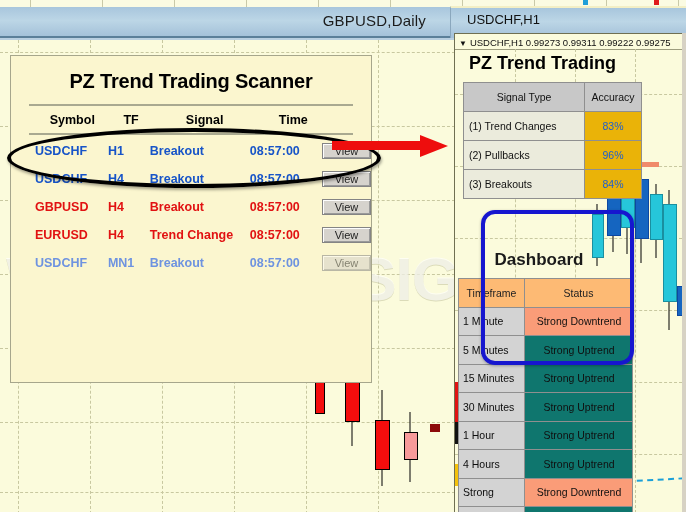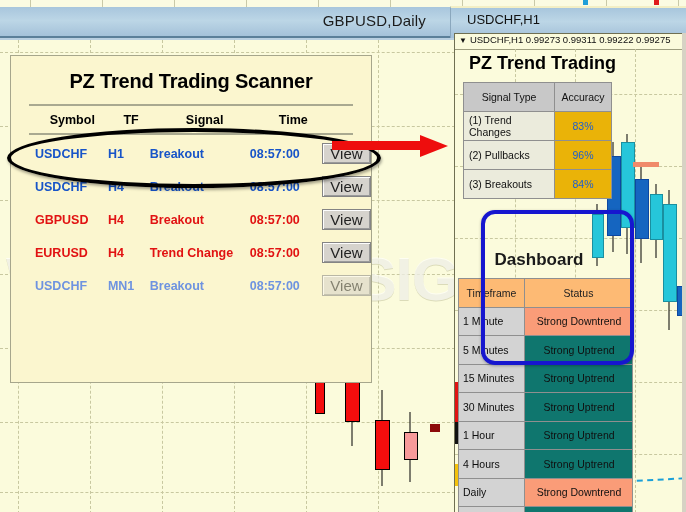--- a/index.html
+++ b/index.html
@@ -49,21 +49,21 @@
   .sc-hr{height:2px;background:#a9a990;margin:11px 18px 0 18px;}
   table.sc{width:100%;border-collapse:collapse;margin-top:2px;}
   table.sc th{font-size:12.5px;font-weight:bold;color:#000;text-align:center;padding:5px 0 6px 0;}
   table.sc td{font-size:12.5px;font-weight:bold;padding:6px 0;}
   .c-sym{width:78px;padding-left:24px !important;}
   .c-tf{width:46px;}
   .c-sig{width:112px;}
   .c-time{width:78px;}
   .c-btn{width:46px;}
   .sc-hr2{height:2px;background:#a9a990;margin:0 18px;}
-  .viewbtn{display:inline-block;min-width:39px;text-align:center;font-size:15px;
+  .viewbtn{display:inline-block;min-width:39px;text-align:center;font-size:11px;
     color:#222;background:#d6d3cd;border:1px solid #848484;
     box-shadow:inset 1px 1px 0 #fdfdfd, inset -1px -1px 0 #9a9a9a;
     padding:1px 4px;font-weight:normal;font-family:"Liberation Sans",sans-serif;}
   .fade-btn{opacity:0.55;}
 
   
   .cd{position:absolute;}
   .cd .wick{position:absolute;left:50%;transform:translateX(-50%);width:1px;background:#000;}
   .cd .body{position:absolute;left:0;width:100%;}
 
@@ -85,26 +85,26 @@
   
   .win-right{position:absolute;left:450px;top:6px;width:236px;height:506px;}
   .wr-titlebar{position:absolute;left:0;top:0;width:236px;height:30px;
     background:linear-gradient(to bottom,#a8c6dd 0%,#bcd6e6 45%,#a3c0d8 100%);
     border-top:2px solid #f3efc5;border-left:1px solid #8aa7bd;}
   .wr-title-text{position:absolute;left:17px;top:6px;font-size:13px;color:#111;}
   .wr-body{position:absolute;left:4px;top:27px;width:232px;height:479px;
     background:#fbfbdc;border:1px solid #6f6f52;overflow:hidden;}
   .quote{position:absolute;left:0;top:0;width:100%;height:15px;
     background:#fbfbdc;border-bottom:1px solid #9d9d7e;font-size:9.5px;color:#101010;
-    line-height:11px;white-space:nowrap;}
+    line-height:17px;white-space:nowrap;}
   .quote .tri{display:inline-block;margin:0 3px 0 4px;color:#111;font-size:8px;}
   .pz-title{position:absolute;left:14px;top:19px;font-size:18px;font-weight:bold;color:#000;}
 
   
-  .acc{position:absolute;left:8px;top:48px;width:149px;border-collapse:collapse;}
+  .acc{position:absolute;left:8px;top:48px;width:179px;border-collapse:collapse;}
   .acc td,.acc th{border:1px solid #8f8f8f;font-size:10.5px;height:26px;}
   .acc th{background:#c8c8c8;color:#111;font-weight:normal;text-align:center;}
   .acc td.lbl{background:#ebebdc;color:#101010;padding-left:5px;}
   .acc td.val{background:#eab308;color:#1d5fd0;text-align:center;width:54px;}
 
   
   .dash-title{position:absolute;left:14px;top:216px;width:140px;text-align:center;
      font-size:17px;font-weight:bold;color:#1a1a1a;}
   .dash{position:absolute;left:3px;top:244px;width:175px;border-collapse:collapse;}
   .dash td,.dash th{border:1px solid #8f8f8f;font-size:10.5px;height:25.5px;}
@@ -370,21 +370,21 @@
             </tr>
             <tr>
               <td class="tf">1 Hour</td>
               <td class="st st-up">Strong Uptrend</td>
             </tr>
             <tr>
               <td class="tf">4 Hours</td>
               <td class="st st-up">Strong Uptrend</td>
             </tr>
             <tr>
-              <td class="tf">Daily</td>
+              <td class="tf">Strong</td>
               <td class="st st-down">Strong Downtrend</td>
             </tr>
             <tr>
               <td class="tf">Weekly</td>
               <td class="st st-up">Strong Uptrend</td>
             </tr>
           </tbody>
       </table>
     </div>
 

